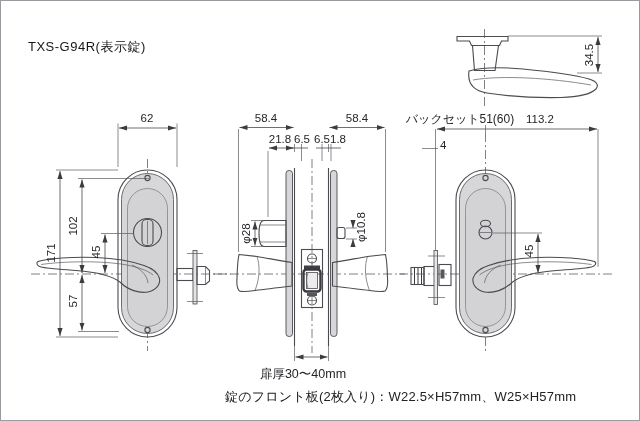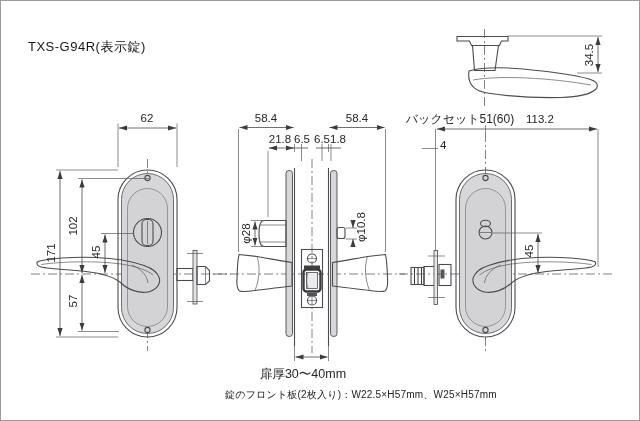--- a/index.html
+++ b/index.html
@@ -11,21 +11,21 @@
     box-sizing:border-box;
     font-family:"Liberation Sans", sans-serif;
     overflow:hidden;
   }
   .title{
     position:absolute;left:27px;top:13px;
     font-size:13px;font-weight:500;color:#17171a;letter-spacing:.5px;margin-top:24px;
   }
   .bottom-note{
     position:absolute;left:224px;top:387px;
-    font-size:10px;color:#222226;letter-spacing:.2px;
+    font-size:13px;color:#222226;letter-spacing:.2px;
   }
   svg{position:absolute;left:0;top:0;}
   svg text{
     font-family:"Liberation Sans", sans-serif;
     font-size:11.5px;fill:#26262a;
   }
   .outline{stroke:#4b4b50;stroke-width:1.1;fill:none;}
   .thin{stroke:#5a5a5f;stroke-width:.7;fill:none;}
   .dim{stroke:#4a4a4e;stroke-width:.8;fill:none;}
   .cl{stroke:#606066;stroke-width:.8;fill:none;stroke-dasharray:9 3 2 3;}

